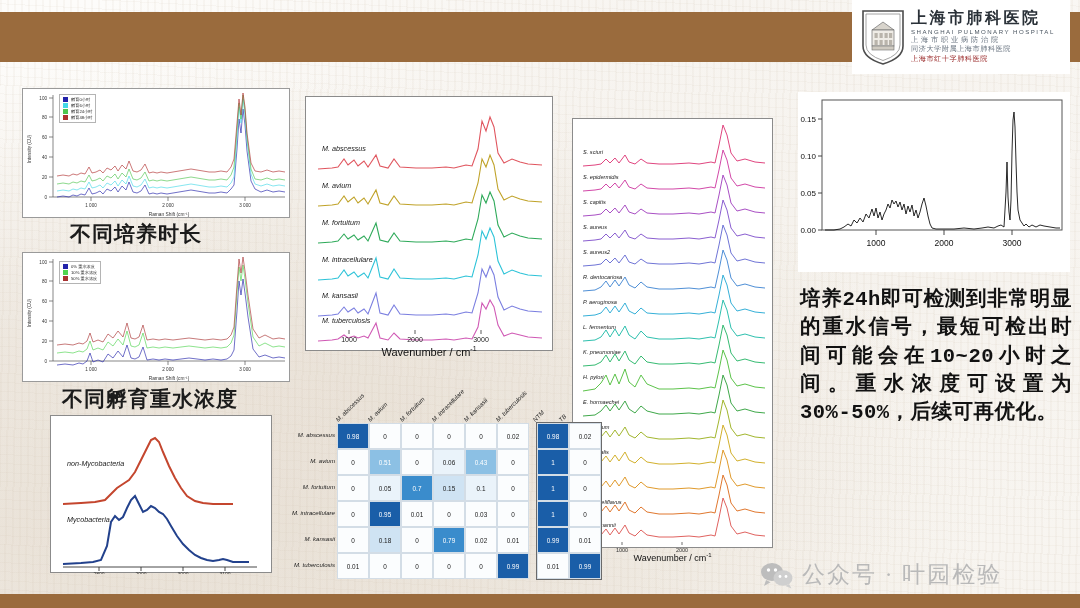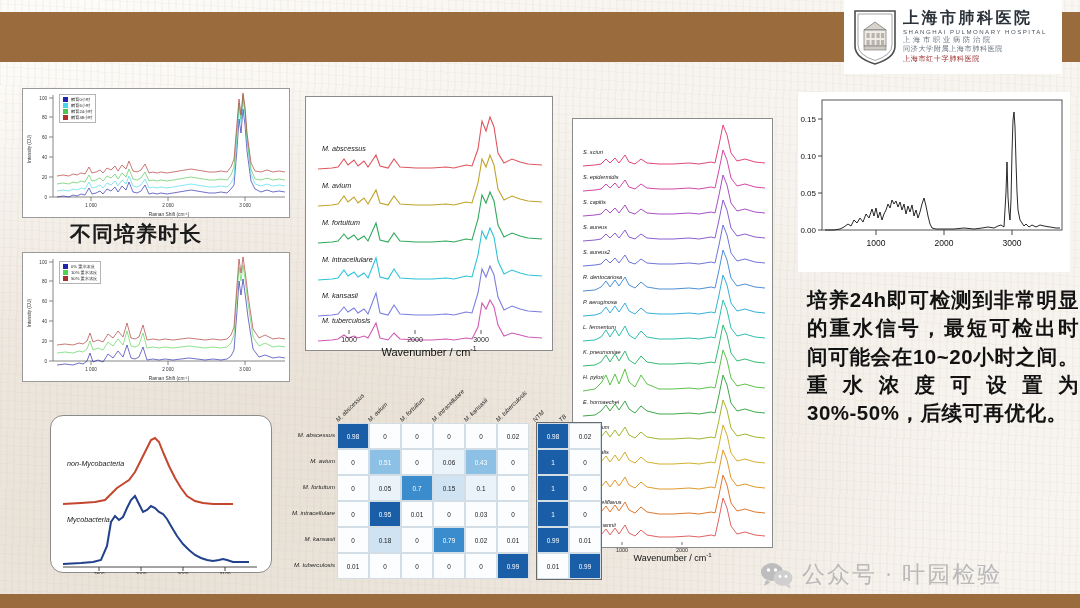--- a/index.html
+++ b/index.html
@@ -27,21 +27,21 @@
     background:#9a6b3d;
   }
   #title {
     position:absolute; left:28px; top:17px; height:44px; line-height:44px;
     color:#fffdf8; font-size:29px; letter-spacing:2px;
     font-family:"Liberation Serif", serif; font-weight:700;
     text-shadow:1px 1px 0 rgba(0,0,0,.25);
     white-space:nowrap;
   }
   #logo {
-    position:absolute; right:18px; top:0px; width:218px; height:74px;
+    position:absolute; right:10px; top:0px; width:218px; height:74px;
     background:#ffffff; display:flex; align-items:center; gap:5px;
     padding:3px 6px 3px 8px;
   }
   #crest { width:46px; height:58px; flex:0 0 46px; }
   #logotext { flex:1; display:flex; flex-direction:column; justify-content:center; }
   .lg-cn {
     font-family:"Liberation Serif", serif; font-weight:700;
     font-size:16px; color:#2a3138; letter-spacing:2.5px; line-height:1.05;
     white-space:nowrap;
   }
@@ -88,24 +88,23 @@
     font-style:italic; font-size:6.1px; color:#1a1a1a; white-space:nowrap;
   }
   .mcell {
     position:absolute; display:flex; align-items:center; justify-content:center;
     font-size:6.4px; border:1px solid #d3dde6;
   }
 
   
   #bigtext {
     position:absolute; left:800px; top:286px; width:272px;
-    font-family:Liberation Sans, sans-serif; font-weight:700;
+    font-family:Liberation Mono, monospace; font-weight:700;
     font-size:20.5px; line-height:1.38; color:#121212; letter-spacing:.5px;
     text-align:justify;
-    margin-left:7px;
   }
 
   
   #bottomstrip { position:absolute; left:0; bottom:0; width:1080px; height:14px; background:#9a6b3d; }
   #wm { position:absolute; left:760px; bottom:18px; display:flex; align-items:center; gap:8px; }
   #wmtext { font-family:"Liberation Serif", serif; font-size:23px; color:#b9b9b9; letter-spacing:2px; white-space:nowrap; }
 </style>
 </head>
 <body>
 
@@ -241,22 +240,23 @@
       <div class="legrow">
           <span class="legsw" style="background:#4fd44f"></span>
           <span class="legtx">10% 重水浓度</span>
         </div>
       <div class="legrow">
           <span class="legsw" style="background:#a83232"></span>
           <span class="legtx">50% 重水浓度</span>
         </div>
     </div>
   </div>
-
-  <div class="panel" style="left:50px; top:415px; width:222px; height:158px;border-radius:13px;">
+  <div class="capt" style="left:62px; top:385px;">不同孵育重水浓度</div>
+
+  <div class="panel" style="left:50px; top:415px; width:222px; height:158px;">
     <svg viewBox="0 0 222 158" width="222" height="158">
       <path fill="none" stroke="#c4462e" stroke-width="2" d="M12,88 L30,87 L44,86 L54,84 L60,78 L66,72 L72,68 L78,64 L84,56 L90,44 L96,32 L100,24 L104,22 L108,26 L112,36 L118,50 L124,62 L130,72 L136,80 L144,85 L152,87 L162,88 L172,88 L182,88"></path>
       <path fill="none" stroke="#22418c" stroke-width="2" d="M12,148 L30,147 L42,146 L50,144 L56,130 L60,106 L64,100 L68,104 L72,101 L76,92 L80,84 L84,80 L88,88 L92,96 L96,94 L100,90 L104,92 L108,96 L112,98 L116,103 L120,110 L126,120 L132,128 L138,134 L144,139 L150,142 L156,144 L162,145 L168,144 L172,143 L176,144 L182,146 L190,146 L198,146"></path>
       <g stroke="#333" stroke-width=".9">
         <line x1="12" y1="151" x2="206" y2="151"></line>
         <line x1="48" y1="151" x2="48" y2="155"></line>
           <line x1="90" y1="151" x2="90" y2="155"></line>
         <line x1="132" y1="151" x2="132" y2="155"></line>
           <line x1="174" y1="151" x2="174" y2="155"></line>
       </g>

